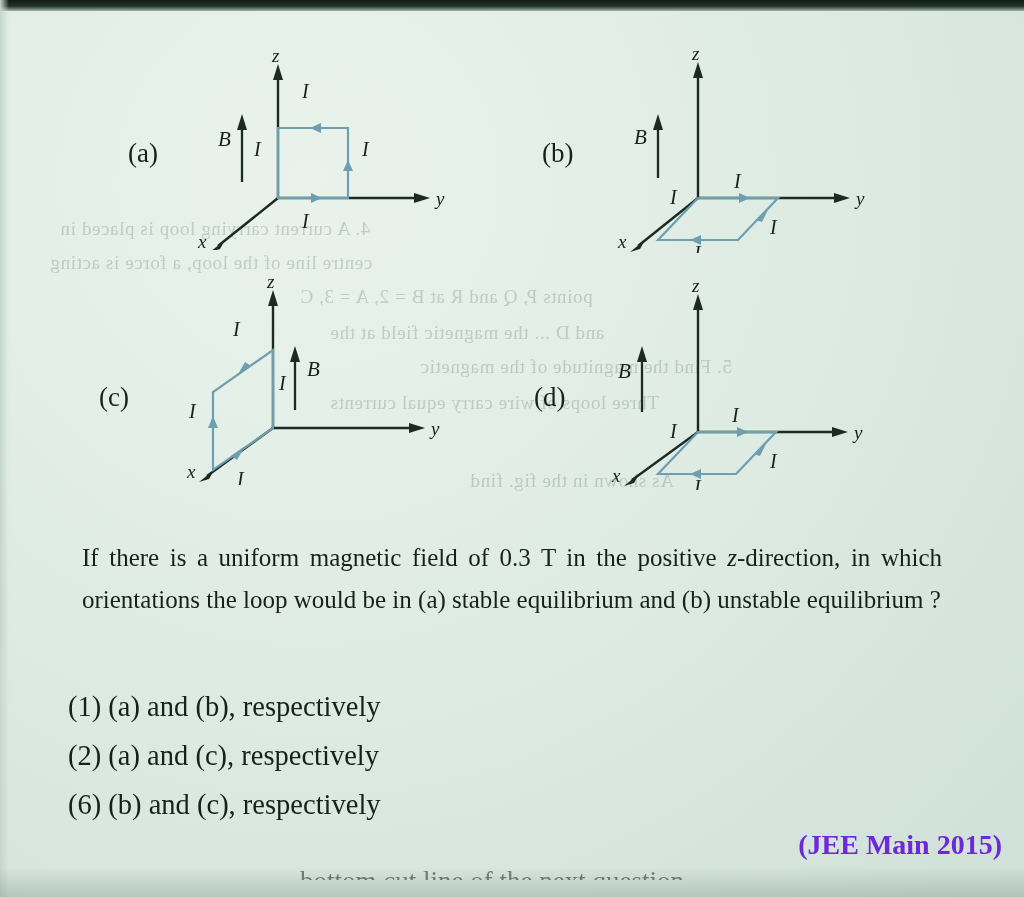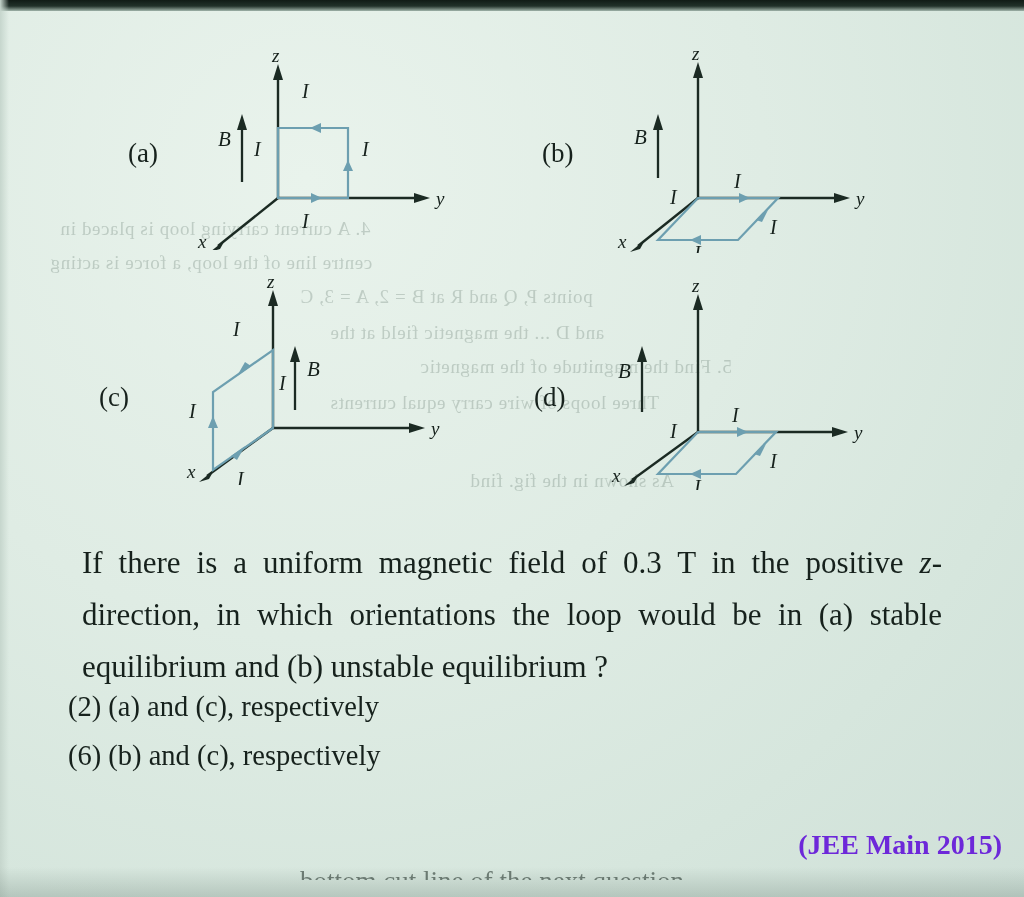--- a/index.html
+++ b/index.html
@@ -74,21 +74,21 @@
     font-size: 27px;
     font-family: "Liberation Serif", serif;
     color: #16211c;
   }
 
   .question {
     position: absolute;
     left: 82px;
     top: 537px;
     width: 860px;
-    font-size: 31px;
+    font-size: 25px;
     line-height: 1.68;
     color: #16211c;
     text-align: justify;
     font-family: "Liberation Serif", serif;
   }
   .question .italic { font-style: italic; }
 
   .options {
     position: absolute;
     left: 68px;
@@ -289,19 +289,20 @@
   </div>
 </div>
 
 <div class="question">
   <span>If there is a uniform magnetic field of 0.3 T in the positive</span>
   <span class="italic">z</span><span>-direction, in which orientations the loop would be in</span>
   <span>(a) stable equilibrium and (b) unstable equilibrium ?</span>
 </div>
 
 <div class="options">
+  <div class="option">(1) (a) and (b), respectively</div>
   <div class="option">(2) (a) and (c), respectively</div>
   <div class="option">(6) (b) and (c), respectively</div>
 </div>
 
 <div class="source">(JEE Main 2015)</div>
 
 <div class="bottom-cut">bottom cut line of the next question</div>
 
 </body></html>

